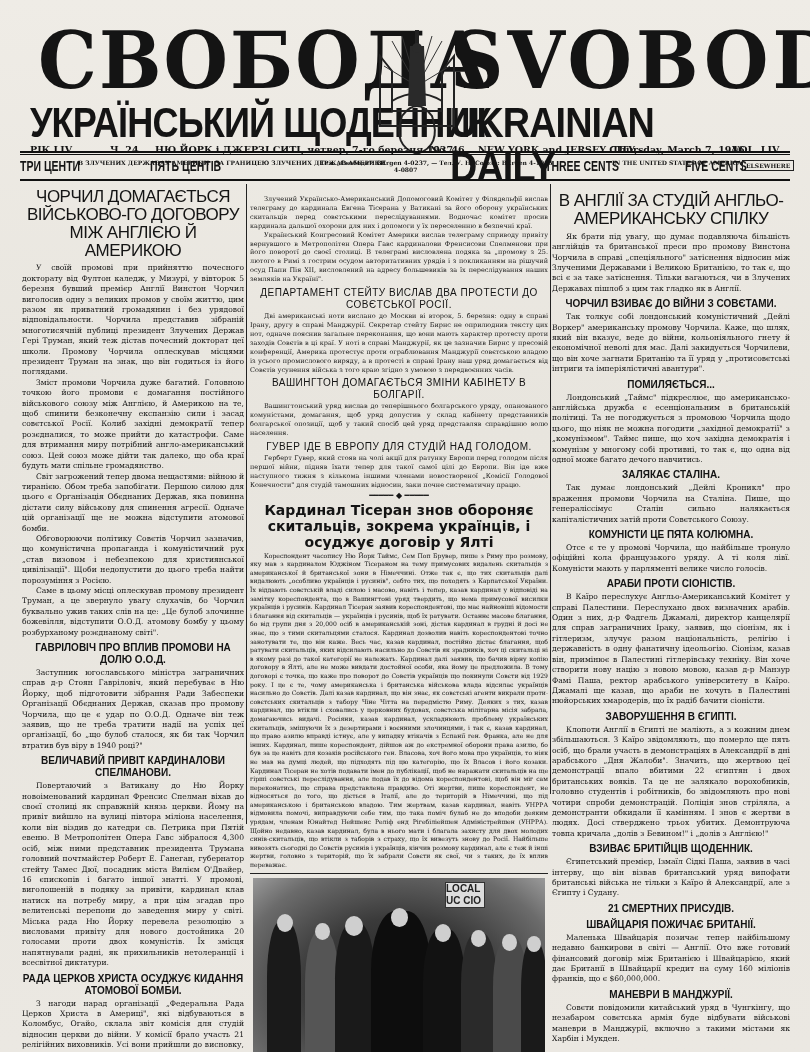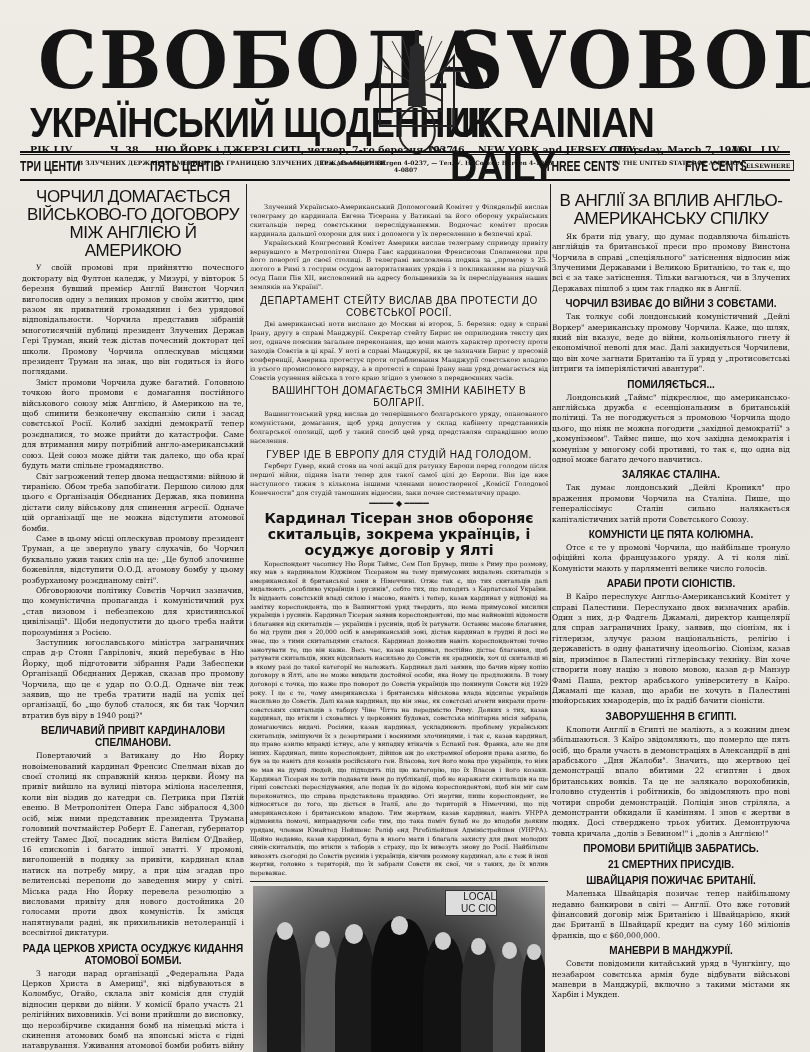--- a/index.html
+++ b/index.html
@@ -78,23 +78,23 @@
     text-align: center; font-size: 10px; line-height: 12px; margin: 3px 0 1px; letter-spacing: 0.5px;
   }
   .photo {
     position: relative; width: 292px; height: 183px; margin: 4px auto 0;
     background: radial-gradient(ellipse at 50% 60%, #222 0%, #3a3a3a 45%, #6b6b6b 80%, #9a9a9a 100%);
     overflow: hidden;
   }
   .photo .fig { position: absolute; bottom: 0; background: #1a1a1a; border-radius: 40% 40% 6% 6%; }
   .photo .hd { position: absolute; background: #cfcfcf; border-radius: 50%; }
   .photo .sign {
-    position: absolute; left: 192px; top: 4px; width: 52px; height: 26px;
+    position: absolute; left: 192px; top: 4px; width: 40px; height: 26px;
     background: #ddd; border: 1px solid #333; font-family: "Liberation Sans", sans-serif;
-    font-size: 10px; font-weight: normal; text-align: right; line-height: 12px; color: #222;
+    font-size: 10px; font-weight: bold; text-align: left; line-height: 12px; color: #222;
   }
   .thin-rule { height: 1px; background: #222; margin: 3px 0; }
   .ornament { text-align: center; font-size: 8px; line-height: 8px; margin: 2px 0; }
 </style>
 </head>
 <body>
 
 <div class="page">
 
   <div class="masthead">
@@ -117,21 +117,21 @@
         <line x1="45" y1="60" x2="12" y2="40"></line>
           <line x1="45" y1="60" x2="78" y2="40"></line>
       </g>
       <rect x="43" y="4" width="4" height="14" fill="#222"></rect>
       <path d="M38 20 L52 20 L54 80 L36 80 Z" fill="#2a2a2a"></path>
       <circle cx="45" cy="22" r="5" fill="#2a2a2a"></circle>
     </svg>
 
     <div class="dateline">
       <span style="left:10px">РІК LIV.</span>
-      <span style="left:90px">Ч. 38.</span>
+      <span style="left:90px">Ч. 24.</span>
       <span style="left:135px">НЮ ЙОРК і ДЖЕРЗІ СИТІ, четвер, 7-го березня 1937.</span>
       <span style="left:410px">No. 46.</span>
       <span style="left:458px">NEW YORK and JERSEY CITY,</span>
       <span style="left:592px">Thursday, March 7, 1946.</span>
       <span style="left:712px">VOL. LIV.</span>
     </div>
   </div>
 
   <div class="rule" style="top:151px;height:2px"></div>
   <div class="rule" style="top:154px;height:1px"></div>
@@ -153,35 +153,36 @@
   <div class="rule" style="top:179px;height:2px"></div>
 
   <div class="vrule" style="left:246px;height:640px"></div>
   <div class="vrule" style="left:550px;height:610px"></div>
 
   <div class="col col-left">
     <div class="head-cond" style="font-size:17px;margin-top:4px">ЧОРЧИЛ ДОМАГАЄТЬСЯ ВІЙСЬКОВО-ГО ДОГОВОРУ МІЖ АНГЛІЄЮ Й АМЕРИКОЮ</div>
     <p class="body" style="margin-top:4px">У своїй промові при прийняттю почесного докторату від Фултон каледж, у Мизурі, у вівторок 5 березня бувший премієр Англії Винстон Чорчил виголосив одну з великих промов у своїм життю, цим разом як приватний громадянин і без урядової відповідальности. Чорчила представив зібраній многотисячній публиці президент Злучених Держав Гері Труман, який теж дістав почесний докторат цеї школи. Промову Чорчила оплескував місцями президент Труман на знак, що він годиться із його поглядами.</p>
     <p class="body">Зміст промови Чорчила дуже багатий. Головною точкою його промови є домагання постійного військового союзу між Англією, й Америкою на те, щоб спинити безконечну експанзію сили і засад совєтської Росії. Колиб західні демократії тепер розєдналися, то може прийти до катастрофи. Саме для втримання миру потрібний англо-американський союз. Цей союз може дійти так далеко, що оба краї будуть мати спільне громадянство.</p>
     <p class="body">Світ загрожений тепер двома нещастями: війною й тиранією. Обом треба запобігати. Першою силою для цього є Організація Обєднаних Держав, яка повинна дістати силу військову для спинення агресії. Одначе цій організації ще не можна відступити атомової бомби.</p>
+    <p class="body">Обговорюючи політику Совєтів Чорчил зазначив, що комуністична пропаганда і комуністичний рух „став визовом і небезпекою для християнської цивілізації". Щоби недопустити до цього треба найти порозуміння з Росією.</p>
     <p class="body">Саме в цьому місці оплескував промову президент Труман, а це звернуло увагу слухачів, бо Чорчил буквально ужив таких слів на це: „Це булоб злочинне божевілля, відступити О.О.Д. атомову бомбу у цьому розбурханому розєднаному світі".</p>
-    <p class="body">Обговорюючи політику Совєтів Чорчил зазначив, що комуністична пропаганда і комуністичний рух „став визовом і небезпекою для християнської цивілізації". Щоби недопустити до цього треба найти порозуміння з Росією.</p>
-
+
+    <div class="head-sub">ГАВРІЛОВІЧ ПРО ВПЛИВ ПРОМОВИ НА ДОЛЮ О.О.Д.</div>
     <p class="body">Заступник югославського міністра заграничних справ д-р Стоян Гавріловіч, який перебуває в Ню Йорку, щоб підготовити зібрання Ради Забеспеки Організації Обєднаних Держав, сказав про промову Чорчила, що це є удар по О.О.Д. Одначе він теж заявив, що не треба тратити надії на успіх цеї організації, бо „що булоб сталося, як би так Чорчил втратив був віру в 1940 році?"</p>
 
     <div class="head-sub">ВЕЛИЧАВИЙ ПРИВІТ КАРДИНАЛОВИ СПЕЛМАНОВИ.</div>
     <p class="body">Повертаючий з Ватикану до Ню Йорку новоіменований кардинал Френсис Спелман віхав до своєї столиці як справжній князь церкви. Йому на привіт вийшло на вулиці півтора міліона населення, коли він віздив до катедри св. Петрика при Пятій евеню. В Метрополітен Опера Гавс зібралося 4,300 осіб, між ними представник президента Трумана головний почтмайстер Роберт Е. Ганеган, губернатор стейту Тамес Дюї, посадник міста Вилієм О'Двайер, 16 єпископів і багато іншої знатті. У промові, виголошеній в подяку за привіти, кардинал клав натиск на потребу миру, а при цім згадав про велитенські перепони до заведення миру у світі. Міська рада Ню Йорку перевела резолюцію з висловами привіту для нового достойника 20 голосами проти двох комуністів. Їх змісця напятнували радні, як прихильників нетолеранції і всесвітної диктатури.</p>
 
     <div class="head-sub">РАДА ЦЕРКОВ ХРИСТА ОСУДЖУЄ КИДАННЯ АТОМОВОЇ БОМБИ.</div>
     <p class="body">З нагоди нарад організації „Федеральна Рада Церков Христа в Америці", які відбуваються в Коломбус, Огайо, склала звіт комісія для студій відносин церкви до війни. У комісії брало участь 21 релігійних виховників. Усі вони прийшли до висновку, що нерозбірчиве скидання бомб на німецькі міста і скинення атомових бомб на японські міста є гідні натаврування. Уживання атомової бомби робить війну не лише більш руїнною, ніж перед тим, але також і „невідповідальною", сказано в звіті комісії. Комісія заявилася проти дальшого вжитку атомових бомб. Вчасі обіду з нагоди зібрання делегатів промовляв делегат до Організації Обєднаних Держав, Фостер Доллс. Він сказав, що світ є заведений в надіях на заведення загального миру після останньої війни і заявив, що саме Совєтський Союз дає заохоту до вирішування світових проблем не мирними, а насильними способами.</p>
 
   </div>
 
   <div class="col col-mid">
-    <p class="body sm" style="margin-top:19px">Злучений Українсько-Американський Допомоговий Комітет у Філядельфії вислав телеграму до кардинала Евгена Тісерана у Ватикані за його оборону українських скитальців перед совєтськими переслідуваннями. Водночас комітет просив кардинала дальшої охорони для них і допомоги у їх переселенню в безпечні краї.</p>
+    <p class="body sm" style="margin-top:11px">Злучений Українсько-Американський Допомоговий Комітет у Філядельфії вислав телеграму до кардинала Евгена Тісерана у Ватикані за його оборону українських скитальців перед совєтськими переслідуваннями. Водночас комітет просив кардинала дальшої охорони для них і допомоги у їх переселенню в безпечні краї.</p>
     <p class="body sm">Український Конгресовий Комітет Америки вислав телеграму сприводу привіту вернувшого в Метрополітен Опера Гавс кардиналови Френсисови Спелменови при його поворотї до своєї столиці. В телеграмі висловлена подяка за „промову з 25. лютого в Римі з гострим осудом авторитативних урядів і з покликанням на рішучий осуд Папи Пія XII, висловлений на адресу большевиків за їх переслідування наших земляків на Україні".</p>
 
     <div class="mid-sub">ДЕПАРТАМЕНТ СТЕЙТУ ВИСЛАВ ДВА ПРОТЕСТИ ДО СОВЄТСЬКОЇ РОСІЇ.</div>
     <p class="body sm">Дві американські ноти вислано до Москви ві второк, 5. березня: одну в справі Ірану, другу в справі Манджурії. Секретар стейту Бирнс не оприлюднив тексту цих нот, одначе пояснив загальне переконання, що вони мають характер протесту проти заходів Совєтів в ці краї. У ноті в справі Манджурії, як це зазначив Бирнс у пресовій конференції, Америка протестує проти ограблювання Манджурії совєтською владою із усього промислового виряду, а в протесті в справі Ірану наш уряд домагається від Совєтів усунення війська з того краю згідно з умовою з передвоєнних часів.</p>
 
     <div class="mid-sub">ВАШИНГТОН ДОМАГАЄТЬСЯ ЗМІНИ КАБІНЕТУ В БОЛГАРІЇ.</div>
     <p class="body sm">Вашингтонський уряд вислав до теперішнього болгарського уряду, опанованого комуністами, домагання, щоб уряд допустив у склад кабінету представників болгарської опозиції, щоб у такий спосіб цей уряд представляв справдішню волю населення.</p>
 
     <div class="mid-sub">ГУВЕР ІДЕ В ЕВРОПУ ДЛЯ СТУДІЙ НАД ГОЛОДОМ.</div>
     <p class="body sm">Герберт Гувер, який стояв на чолі акції для ратунку Европи перед голодом після першої війни, підняв їхати тепер для такої самої цілі до Европи. Він іде вже наступного тижня з кількома іншими членами новоствореної „Комісії Голодової Конечности" для студій тамошних відносин, заки почне систематичну працю.</p>
@@ -211,42 +212,43 @@
       <div class="hd" style="left:218px;top:52px;width:15px;height:17px"></div>
       <div class="fig" style="left:240px;width:34px;height:124px;background:#4a4a4a"></div>
       <div class="hd" style="left:249px;top:56px;width:15px;height:17px"></div>
       <div class="fig" style="left:268px;width:26px;height:120px"></div>
       <div class="hd" style="left:274px;top:58px;width:14px;height:16px"></div>
     </div>
 
   </div>
 
   <div class="col col-right">
-    <div class="head-cond" style="font-size:17px;margin-top:8px">В АНГЛІЇ ЗА ВПЛИВ АНГЛЬО-АМЕРИКАНСЬКУ СПІЛКУ</div>
+    <div class="head-cond" style="font-size:17px;margin-top:8px">В АНГЛІЇ ЗА СТУДІЙ АНГЛЬО-АМЕРИКАНСЬКУ СПІЛКУ</div>
     <p class="body" style="margin-top:4px">Як брати під увагу, що думає подавляюча більшість англійців та британської преси про промову Винстона Чорчила в справі „спеціяльного" затіснення відносин між Злученими Державами і Великою Британією, то так є, що всі є за таке затіснення. Тільки вагаються, чи в Злучених Державах пішлоб з цим так гладко як в Англії.</p>
 
     <div class="head-sub">ЧОРЧИЛ ВЗИВАЄ ДО ВІЙНИ З СОВЄТАМИ.</div>
     <p class="body">Так толкує собі лондонський комуністичний „Дейлі Воркер" американську промову Чорчила. Каже, що шлях, який він вказує, веде до війни, кольоніяльного гнету й економічної неволі для мас. Далі закидується Чорчилеви, що він хоче загнати Британію та її уряд у „протисовєтські інтриги та імперіялістичні авантури".</p>
 
     <div class="head-sub">ПОМИЛЯЄТЬСЯ...</div>
     <p class="body">Лондонський „Таймс" підкреслює, що американсько-англійська дружба є есенціональним в британській політиці. Та не погоджується з промовою Чорчила щодо цього, що ніяк не можна погодити „західної демократії" з „комунізмом". Таймс пише, що хоч західна демократія і комунізм у многому собі противні, то так є, що одна від одної може багато дечого навчитись.</p>
 
     <div class="head-sub">ЗАЛЯКАЄ СТАЛІНА.</div>
     <p class="body">Так думає лондонський „Дейлі Кроникл" про враження промови Чорчила на Сталіна. Пише, що генераліссімус Сталін сильно налякається капіталістичних затій проти Совєтського Союзу.</p>
 
     <div class="head-sub">КОМУНІСТИ ЦЕ ПЯТА КОЛЮМНА.</div>
     <p class="body">Отсе є те у промові Чорчила, що найбільше тронуло офіційні кола французького уряду. А ті коля лівї. Комуністи мають у парляменті велике число голосів.</p>
 
     <div class="head-sub">АРАБИ ПРОТИ СІОНІСТІВ.</div>
     <p class="body">В Каїро переслухує Англьо-Американський Комітет у справі Палестини. Переслухано двох визначних арабів. Один з них, д-р Фадгель Джамалі, директор канцелярії для справ заграничних Іраку, заявив, що сіонізм, як і гітлеризм, злучує разом національність, релігію і державність в одну фанатичну ідеольогію. Сіонізм, казав він, примінює в Палестині гітлерівську техніку. Він хоче створити нову націю з новою мовою, казав д-р Манзур Фамі Паша, ректор арабського університету в Каїро. Джамалі ще казав, що араби не хочуть в Палестині нюйорських хмародерів, що їх радіб бачити сіоністи.</p>
 
     <div class="head-sub">ЗАВОРУШЕННЯ В ЄГИПТІ.</div>
     <p class="body">Клопоти Англії в Єгипті не маліють, а з кожним днем збільшаються. З Каїро звідомляють, що померло ще пять осіб, що брали участь в демонстраціях в Александрії в дні арабського „Дня Жалоби". Значить, що жертвою цеї демонстрації впало вбитими 22 єгиптян і двох британських вояків. Та це не залякало ворохобників, головно студентів і робітників, бо звідомляють про нові чотири спроби демонстрацій. Поліція знов стріляла, а демонстранти обкидали її камінням. І знов є жертви в людях. Досі стверджено трьох убитих. Демонтруюча товпа кричала „долів з Бевином!" і „долів з Англією!"</p>
 
-    <div class="head-sub">ПРОМОВИ БРИТІЙЦІВ ЗАБРАТИСЬ.</div>
+    <div class="head-sub">ВЗИВАЄ БРИТІЙЦІВ ЩОДЕННИК.</div>
+    <p class="body">Єгипетський премієр, Ізмаїл Сідкі Паша, заявив в часі інтерву, що він візвав британський уряд випофати британські війська не тільки з Каїро й Александрії, але з Єгипту і Судану.</p>
 
     <div class="head-sub">21 СМЕРТНИХ ПРИСУДІВ.</div>
 
     <div class="head-sub">ШВАЙЦАРІЯ ПОЖИЧАЄ БРИТАНІЇ.</div>
     <p class="body">Маленька Швайцарія позичає тепер найбільшому недавно банкирови в світі — Англії. Ото вже готовий фінансовий договір між Британією і Швайцарією, який дає Британії в Швайцарії кредит на суму 160 міліонів франків, що є $60,000,000.</p>
 
     <div class="head-sub">МАНЕВРИ В МАНДЖУРІЇ.</div>
     <p class="body">Совєти повідомили китайський уряд в Чунгкінгу, що незабаром совєтська армія буде відбувати військові маневри в Манджурії, включно з такими містами як Харбін і Мукден.</p>
 
   </div>

